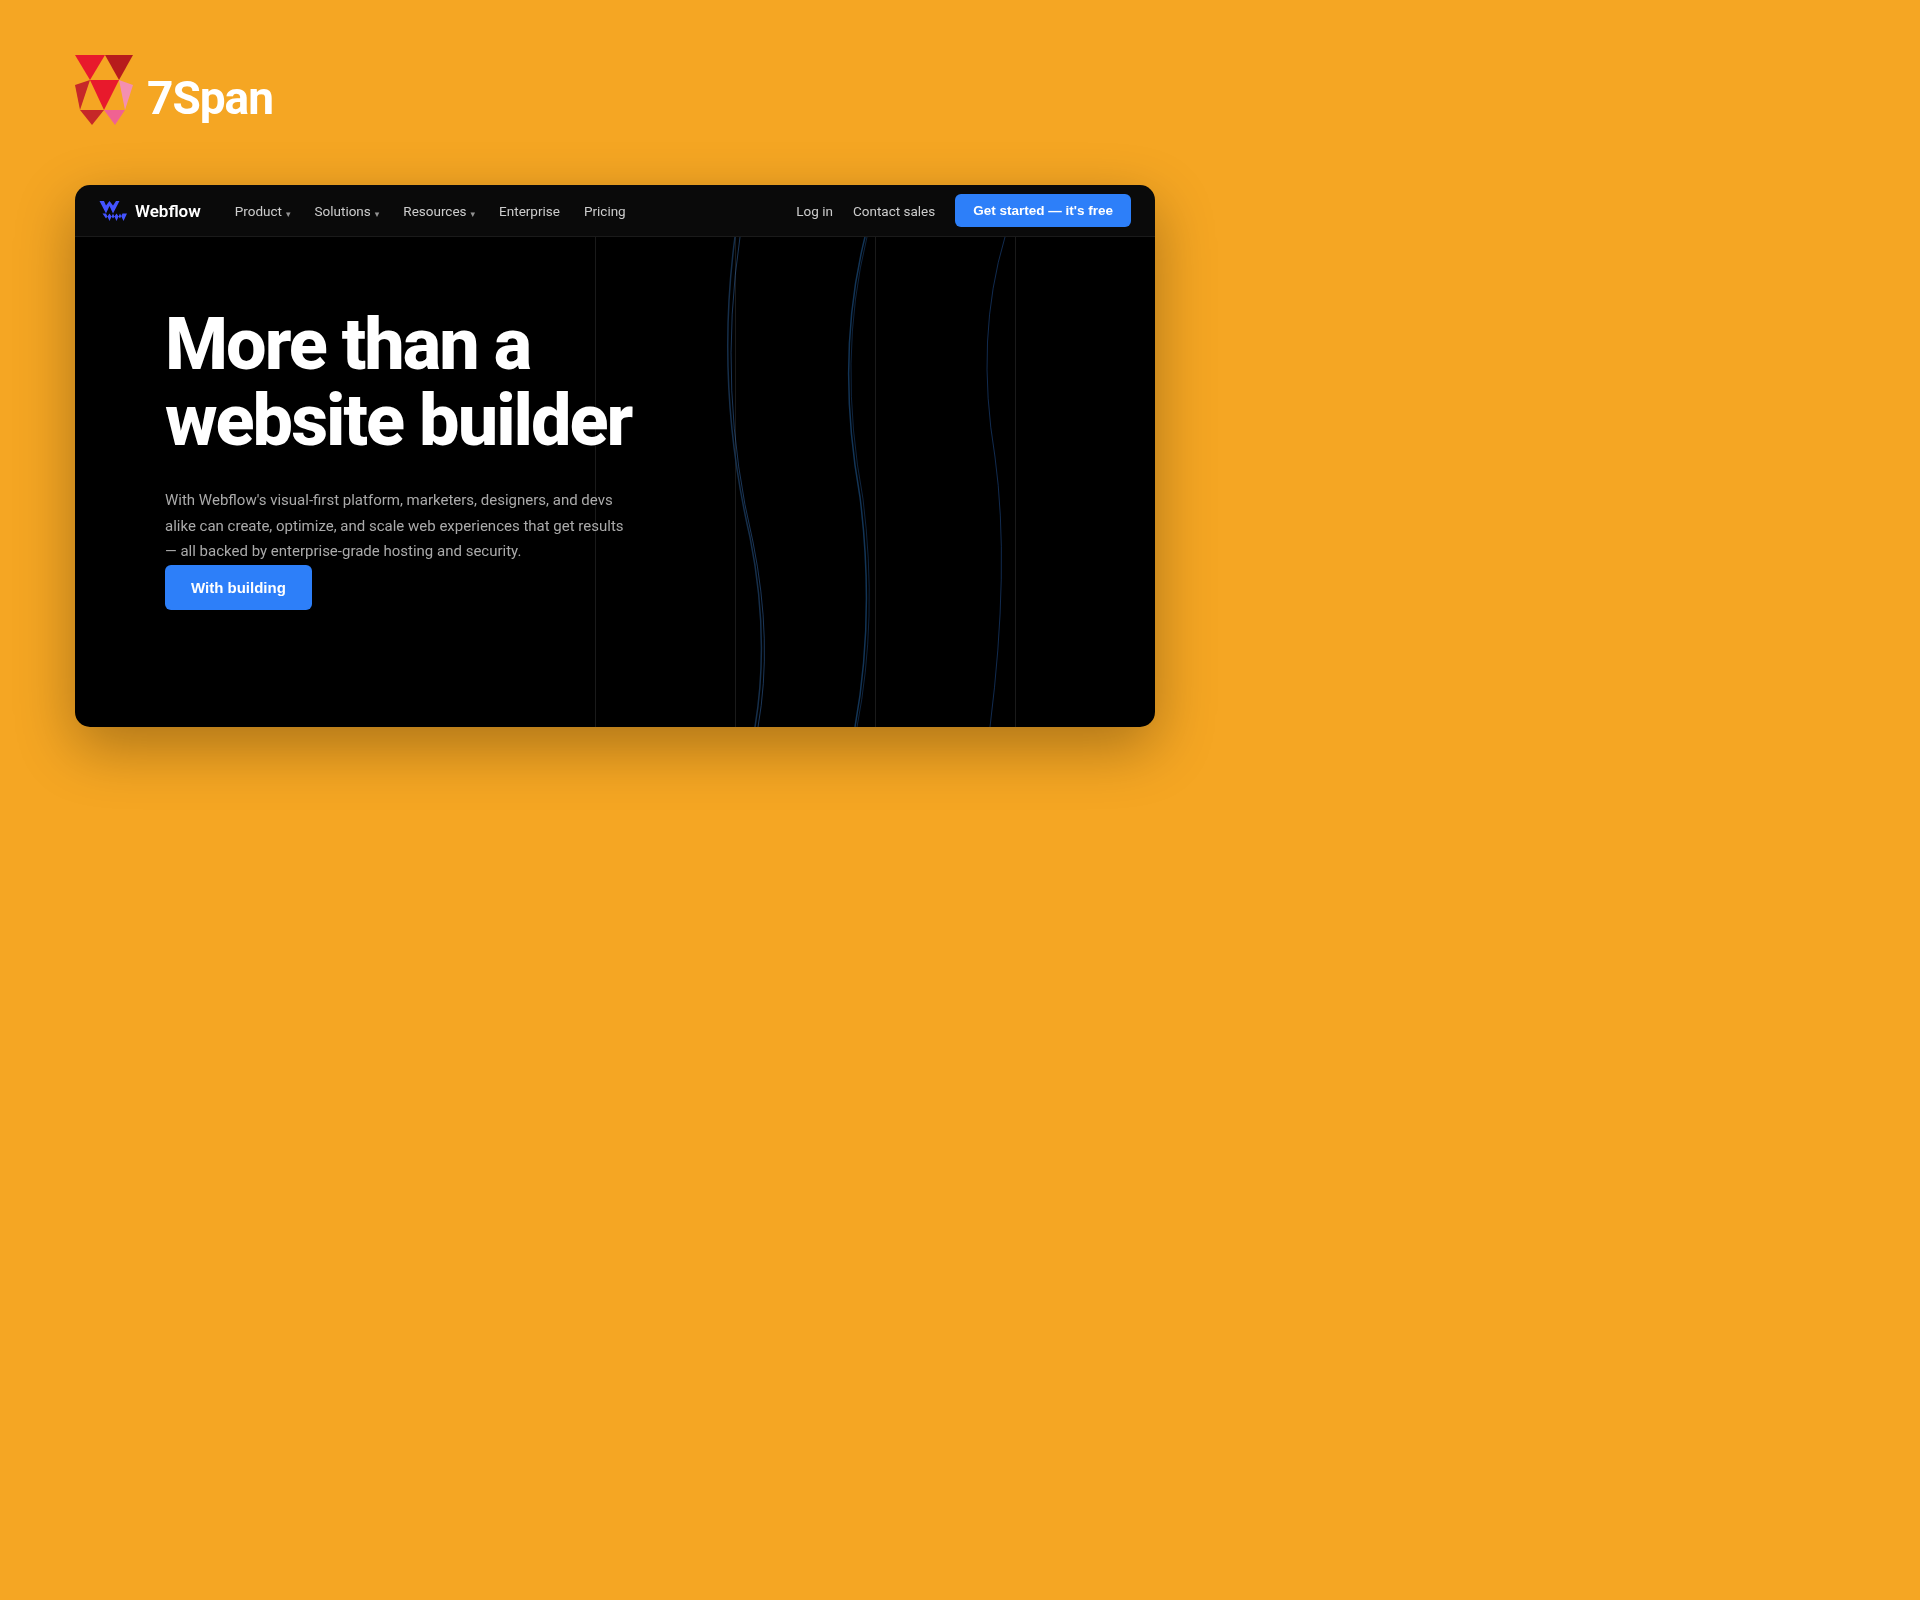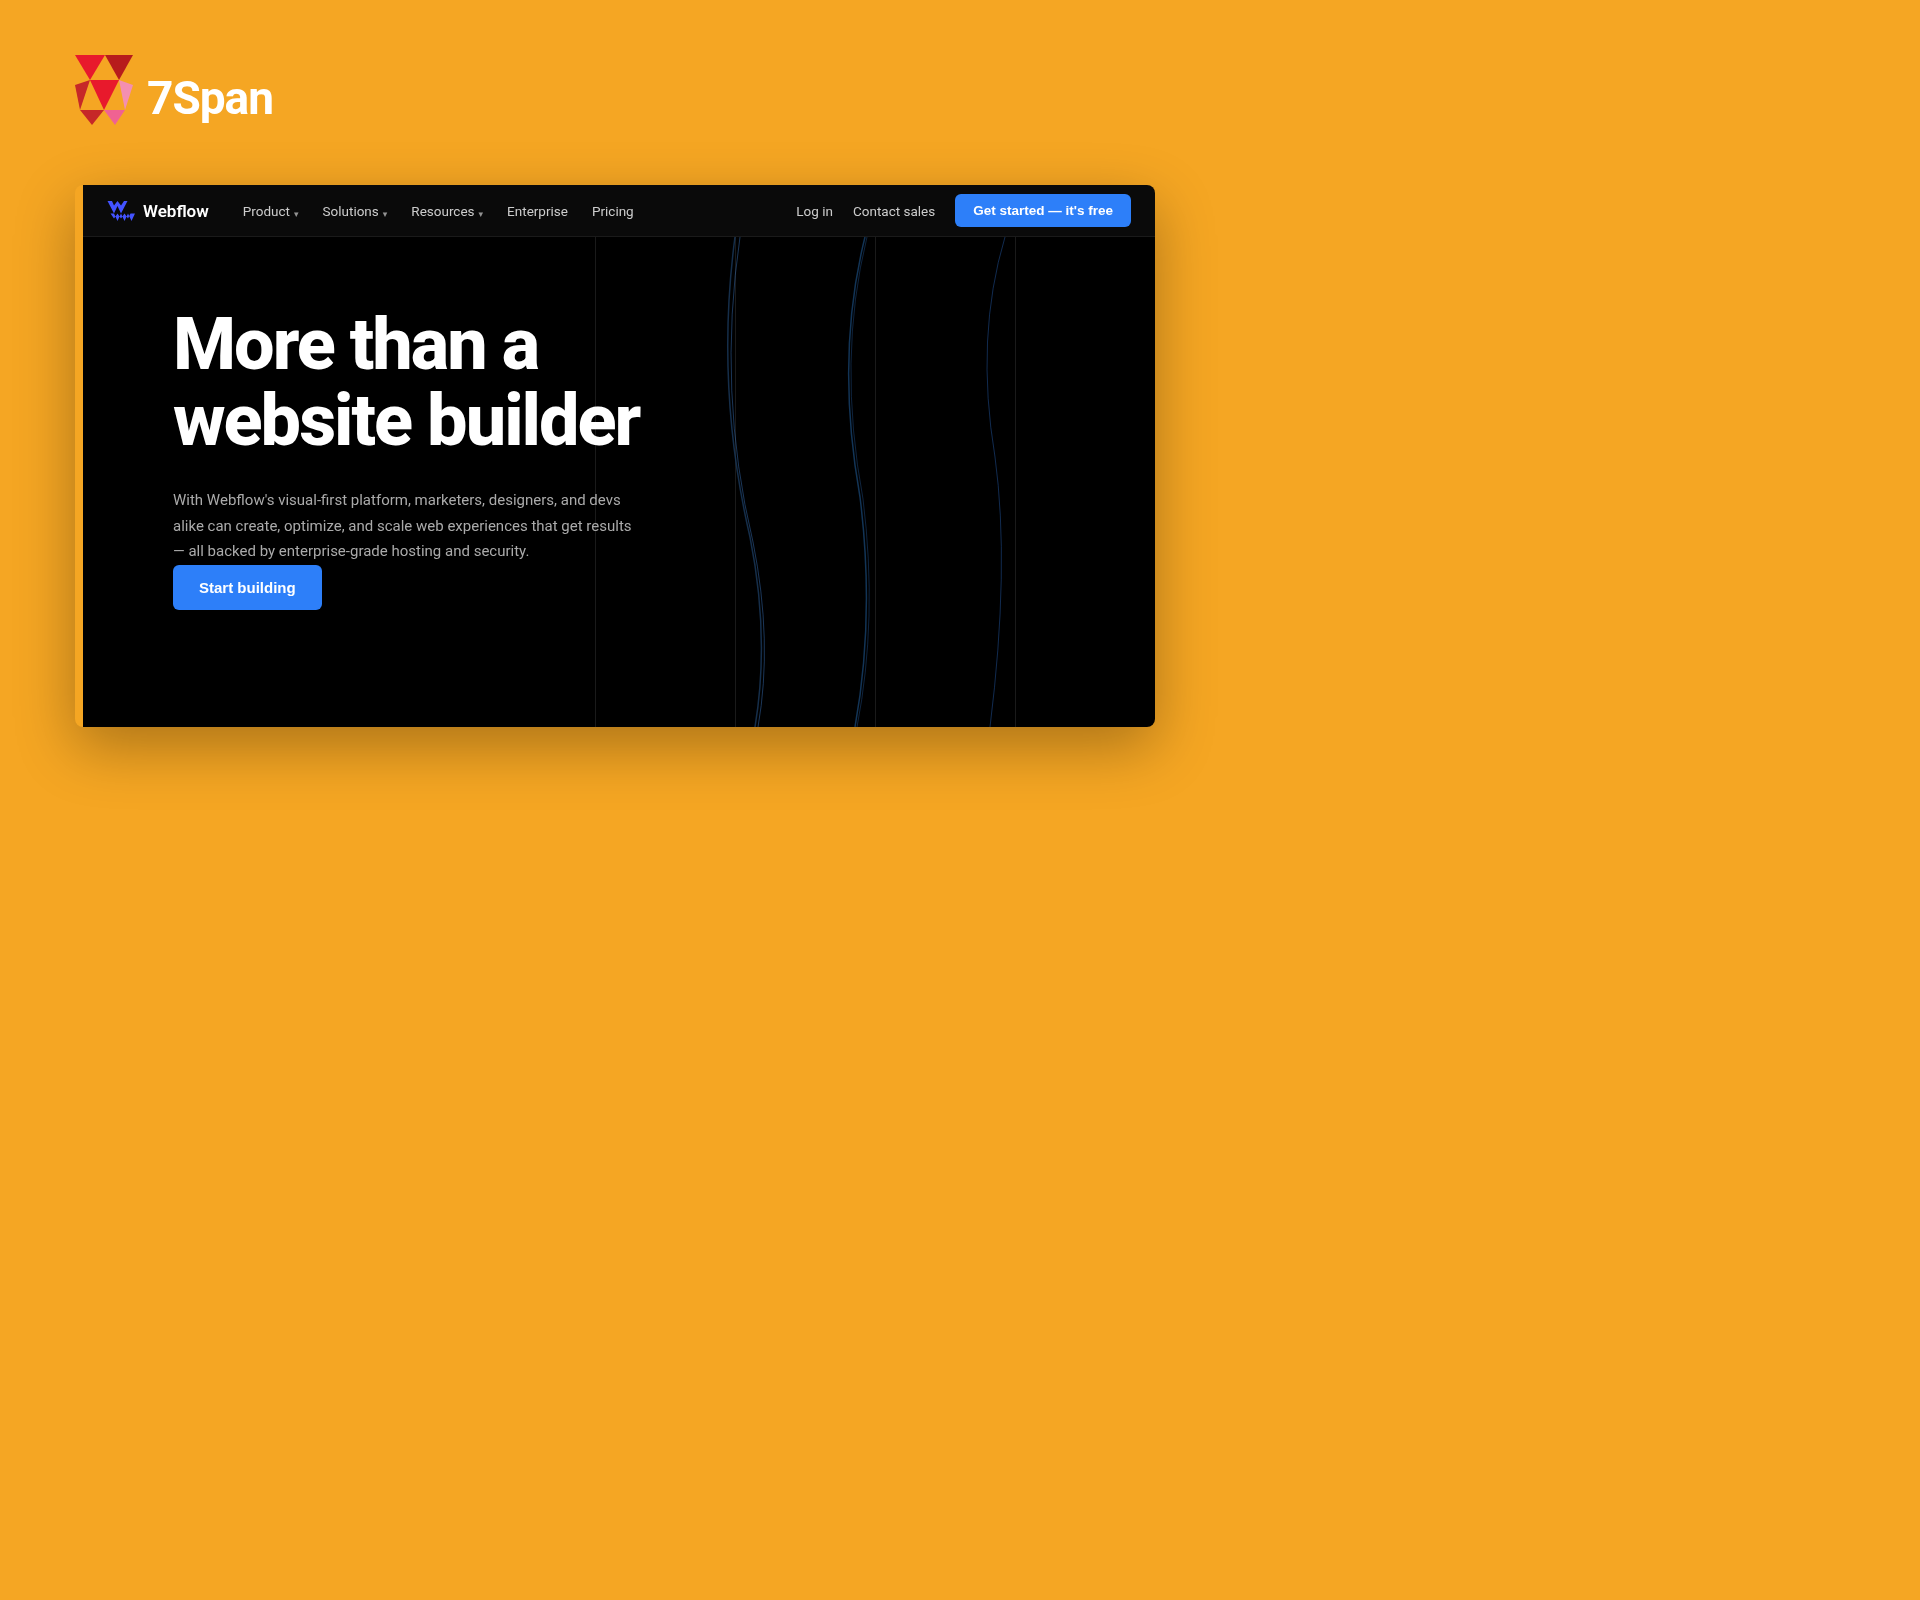--- a/index.html
+++ b/index.html
@@ -32,24 +32,23 @@
       font-weight: 700;
       color: #ffffff;
       letter-spacing: -1px;
     }
 
     
     .browser-window {
       margin: 60px auto 0 auto;
       width: 1080px;
       margin-left: 75px;
-      border-radius: 8px;
+      border-radius: 15px;
       overflow: hidden;
       box-shadow: 0 20px 60px rgba(0,0,0,0.3);
-      padding-left: 8px;
     }
 
     
     .navbar {
       background-color: #0a0a0a;
       height: 52px;
       display: flex;
       align-items: center;
       padding: 0 24px;
       gap: 0;
@@ -280,18 +279,18 @@
       <path d="M145 0 Q122 155 158 305 Q178 405 163 490" stroke="#4488DD" stroke-width="1" fill="none" opacity="0.4"></path>
       <path d="M272 0 Q242 122 268 262 Q283 382 262 490" stroke="#3377CC" stroke-width="1" fill="none" opacity="0.3"></path>
     </svg>
 
     <div class="hero-content">
       <h1 class="hero-title">
         <span>More than a</span><br>
         <span>website builder</span>
       </h1>
       <p class="hero-subtitle">With Webflow's visual-first platform, marketers, designers, and devs alike can create, optimize, and scale web experiences that get results — all backed by enterprise-grade hosting and security.</p>
-      <button class="hero-cta">Start building</button>
+      <button class="hero-cta">With building</button>
     </div>
 
   </div>
 
 </div>
 
 </body></html>

